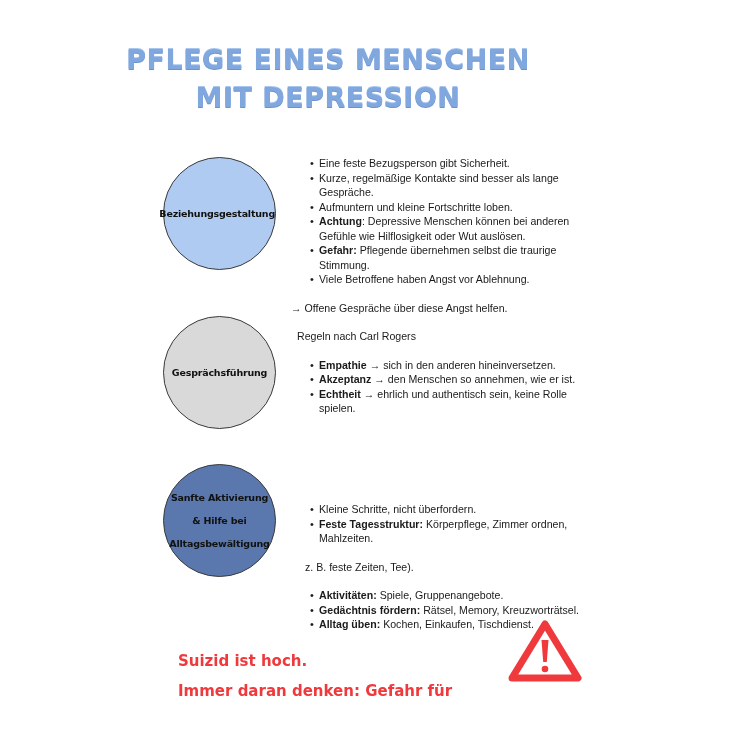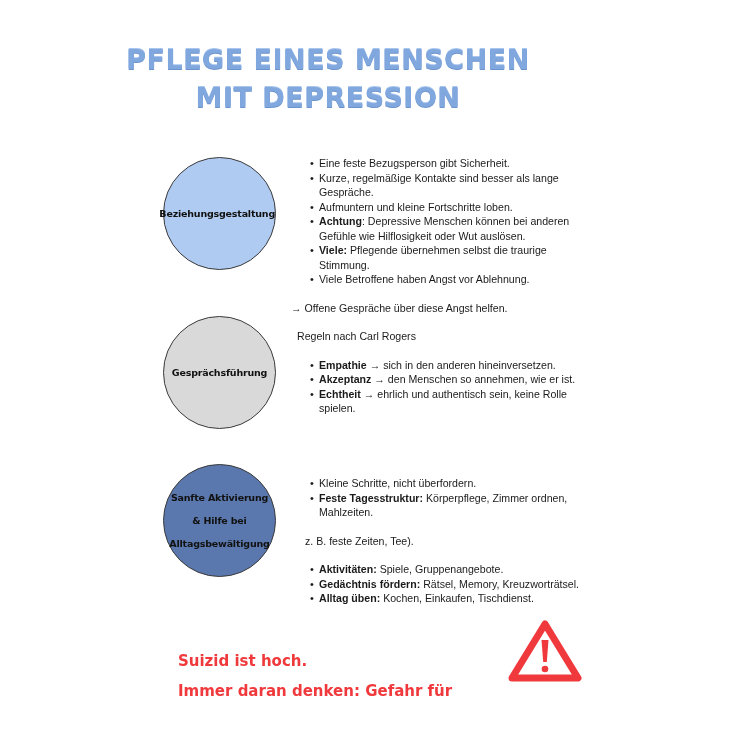--- a/index.html
+++ b/index.html
@@ -34,21 +34,21 @@
       font-size: 10.6px; line-height: 14.5px; color: #1a1a1a;
     }
     .block ul { margin: 14px; padding: 0; list-style: none; }
     .block li { position: relative; padding-left: 16px; }
     .block li::before {
       content: "\2022"; position: absolute; left: 7px; top: 0; font-size: 11px;
     }
     .block b { font-weight: bold; }
     .b1 { top: 142px; }
     .b2 { top: 329px; }
-    .b3 { top: 462px; }
+    .b3 { top: 488px; }
     .arrow-line { padding-left: 2px; }
     .sub-line { padding-left: 16px; }
     .plain-line { padding-left: 8px; }
     .warning-text {
       position: absolute; left: 178px; top: 646px; width: 320px;
       font-family: "DejaVu Sans", sans-serif; font-weight: bold;
       color: #f0393c; font-size: 15px; line-height: 30px;
     }
     .warning-icon { position: absolute; left: 508px; top: 620px; width: 74px; height: 64px; }
   </style>
@@ -60,21 +60,21 @@
 
 <div class="circle c1">
   <span>Beziehungsgestaltung</span>
 </div>
 <div class="block b1">
   <ul>
     <li><b></b><span>Eine feste Bezugsperson gibt Sicherheit.</span></li>
     <li><b></b><span>Kurze, regelmäßige Kontakte sind besser als lange Gespräche.</span></li>
     <li><b></b><span>Aufmuntern und kleine Fortschritte loben.</span></li>
     <li><b>Achtung</b><span>: Depressive Menschen können bei anderen Gefühle wie Hilflosigkeit oder Wut auslösen.</span></li>
-    <li><b>Viele:</b><span> Pflegende übernehmen selbst die traurige Stimmung.</span></li>
+    <li><b>Gefahr:</b><span> Pflegende übernehmen selbst die traurige Stimmung.</span></li>
     <li><b></b><span>Viele Betroffene haben Angst vor Ablehnung.</span></li>
   </ul>
   <div class="arrow-line">→ Offene Gespräche über diese Angst helfen.</div>
 </div>
 
 <div class="circle c2">
   <span>Gesprächsführung</span>
 </div>
 <div class="block b2">
   <div class="plain-line">Regeln nach Carl Rogers</div>

